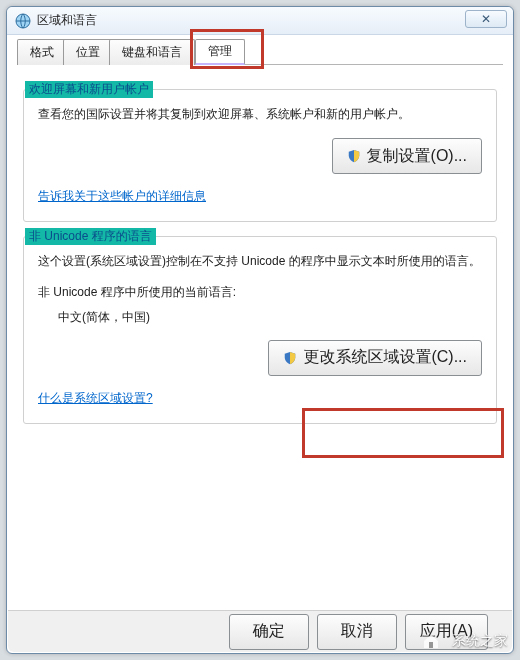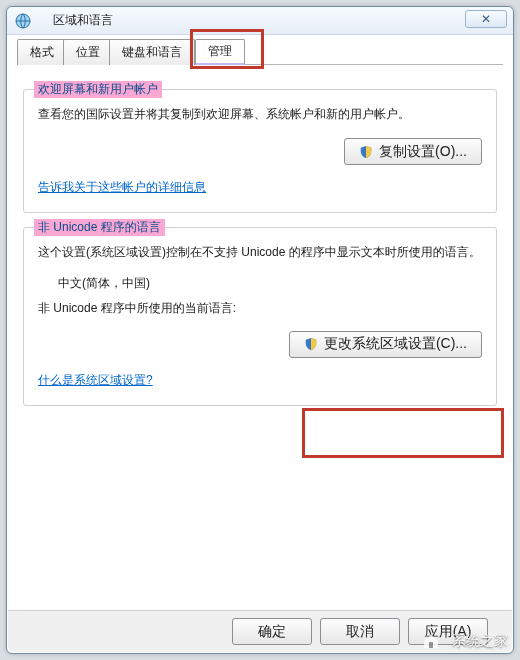--- a/index.html
+++ b/index.html
@@ -10,21 +10,20 @@
     position: absolute; left: 6px; top: 6px; width: 508px; height: 648px;
     background: #fff; border: 1px solid #6d8aa6; border-radius: 6px;
     box-shadow: 0 0 4px rgba(0,0,0,0.2);
   }
 
   .titlebar {
     height: 28px; display: flex; align-items: center; padding: 0 8px;
     background: linear-gradient(#f7fbff, #e6eef7);
     border-bottom: 1px solid #c9d7e6; border-radius: 6px 6px 0 0;
     position: relative;
-    gap: 16px;
   }
   .titlebar .globe { width: 16px; height: 16px; margin-right: 6px; display:inline-block; }
   .titlebar .title { font-size: 12px; color: #222; }
   .titlebar .close {
     position: absolute; right: 6px; top: 3px; width: 42px; height: 18px;
     border: 1px solid #9db3c9; border-radius: 3px;
     background: linear-gradient(#f7fbff, #dde9f4);
     display: flex; align-items: center; justify-content: center;
     font-size: 12px; color: #3a5a78; cursor: pointer;
   }
@@ -50,27 +49,27 @@
     left: 190px; top: 29px; width: 74px; height: 40px; z-index: 5;
   }
   .highlight2 {
     position: absolute; border: 3px solid #c0392b; pointer-events: none;
     left: 302px; top: 408px; width: 202px; height: 50px; z-index: 5;
   }
 
   .content { padding: 10px 16px 8px 16px; font-size: 12px; color: #222; }
 
   .group { border: 1px solid #d0d0d0; border-radius: 3px; padding: 14px 14px 16px 14px; margin-top: 14px; position: relative; }
-  .group .legend { position: absolute; top: -9px; left: 10px; background: #f9a8d4; padding: 0 4px; font-size: 12px; color: #0a4d8c; }
+  .group .legend { position: absolute; top: -9px; left: 1px; background: #14b8a6; padding: 0 4px; font-size: 12px; color: #0a4d8c; }
 
   .desc { line-height: 1.7; margin-bottom: 12px; color: #222; }
 
   .btn {
     display: inline-flex; align-items: center; gap: 6px;
-    height: 27px; padding: 0 14px; font-size: 14px; color: #222;
+    height: 36px; padding: 0 14px; font-size: 16px; color: #222;
     border: 1px solid #8a8f94; border-radius: 3px;
     background: linear-gradient(#fdfdfd, #e7e7e7);
     cursor: pointer;
   }
   .btn .shield { width: 14px; height: 14px; display:inline-block; }
   .btn-row-right { display: flex; justify-content: flex-end; }
 
   .link { color: #0066cc; text-decoration: underline; cursor: pointer; }
 
   .bottombar {
@@ -132,22 +131,22 @@
         </button>
       </div>
       <div class="mt14">
         <span class="link">告诉我关于这些帐户的详细信息</span>
       </div>
     </div>
 
     <div class="group">
       <div class="legend">非 Unicode 程序的语言</div>
       <div class="desc">这个设置(系统区域设置)控制在不支持 Unicode 的程序中显示文本时所使用的语言。</div>
+      <div class="mt8">非 Unicode 程序中所使用的当前语言:</div>
       <div class="mt8 ml20">中文(简体，中国)</div>
-      <div class="mt8">非 Unicode 程序中所使用的当前语言:</div>
       <div class="btn-row-right mt14">
         <button class="btn">
           <span class="shield">
             <svg viewBox="0 0 16 16">
                 <path d="M8 1l6 2v4c0 4-3 7-6 8-3-1-6-4-6-8V3z" fill="#3b78c4"></path>
                 <path d="M8 1l6 2v4c0 4-3 7-6 8V1z" fill="#f3c843"></path>
               </svg>
           </span>
           <span>更改系统区域设置(C)...</span>
         </button>

